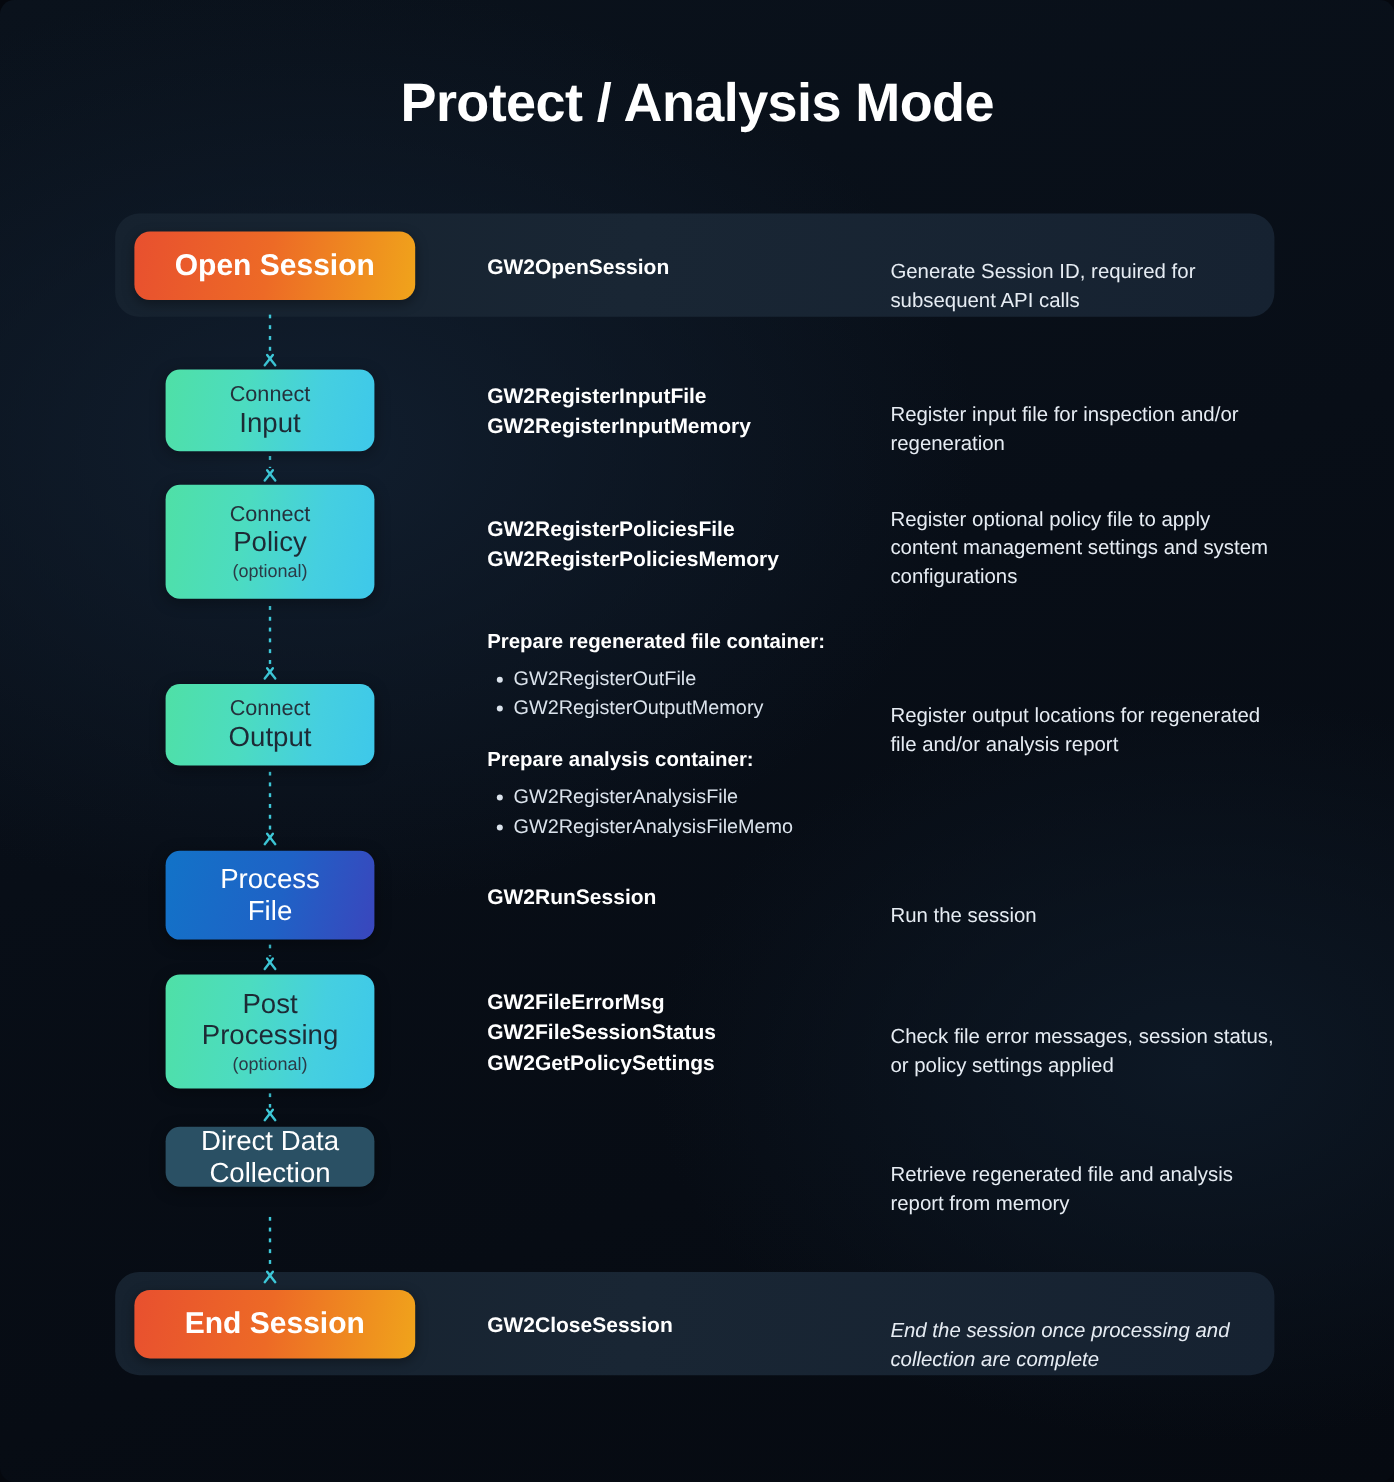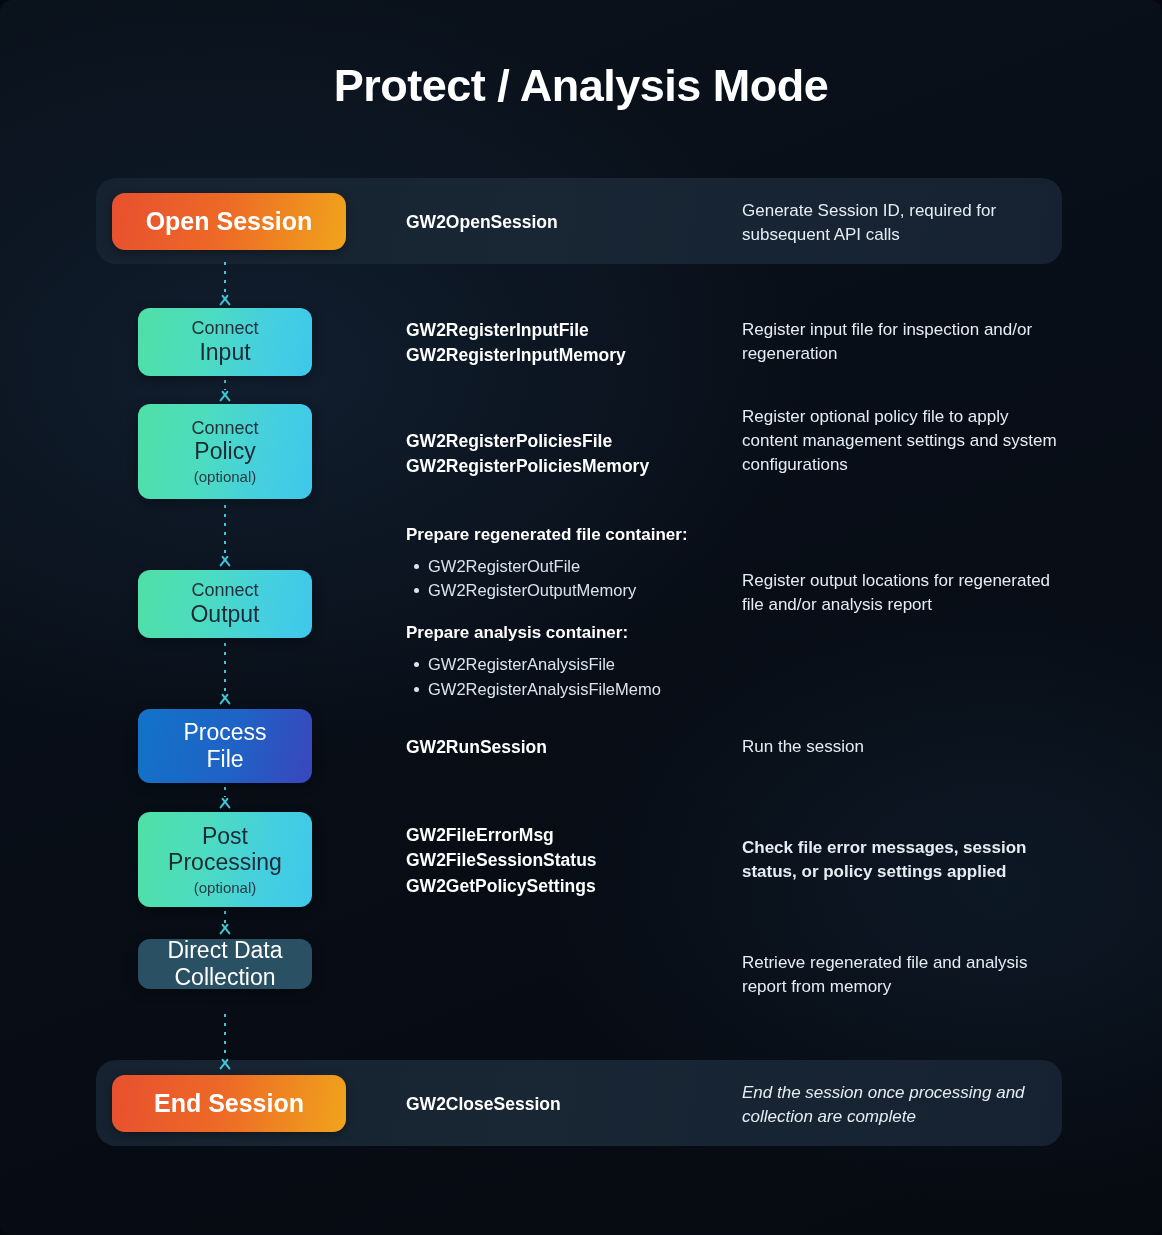--- a/index.html
+++ b/index.html
@@ -212,34 +212,35 @@
 
   
   .desc {
     position: absolute;
     left: 742px;
     width: 320px;
     color: #e6ecf3;
     font-size: 17px;
     font-weight: normal;
     line-height: 1.42;
+    margin-top: 16px;
   }
 
   #api-open     { top: 210px; }
   #desc-open    { top: 199px; }
   #api-input    { top: 318px; }
   #desc-input   { top: 318px; }
   #api-policy   { top: 429px; }
   #desc-policy  { top: 405px; }
   #api-output   { top: 523px; width: 330px; }
   #desc-output  { top: 569px; }
   #api-process  { top: 735px; }
   #desc-process { top: 735px; }
   #api-post     { top: 823px; }
-  #desc-post    { top: 836px; font-weight: bold; }
+  #desc-post    { top: 836px; }
   #desc-direct  { top: 951px; }
   #api-end      { top: 1092px; }
   #desc-end     { top: 1081px; font-style: italic; }
 </style>
 </head>
 <body>
 
 <div id="page">
 
   <div class="title">Protect / Analysis Mode</div>

